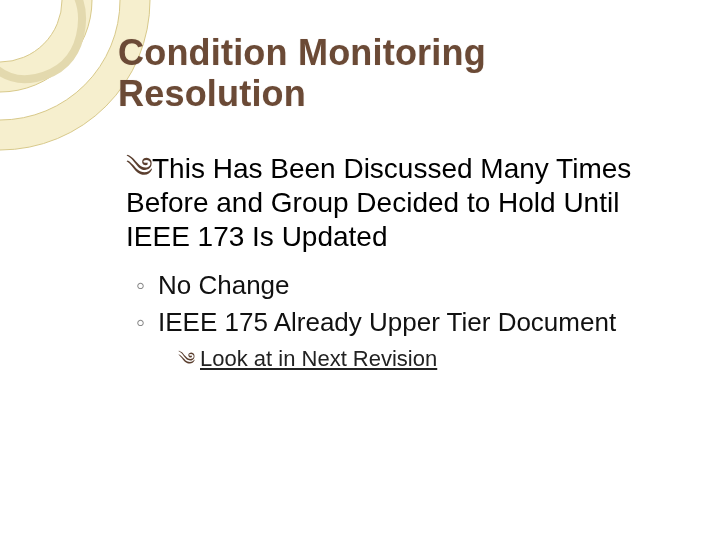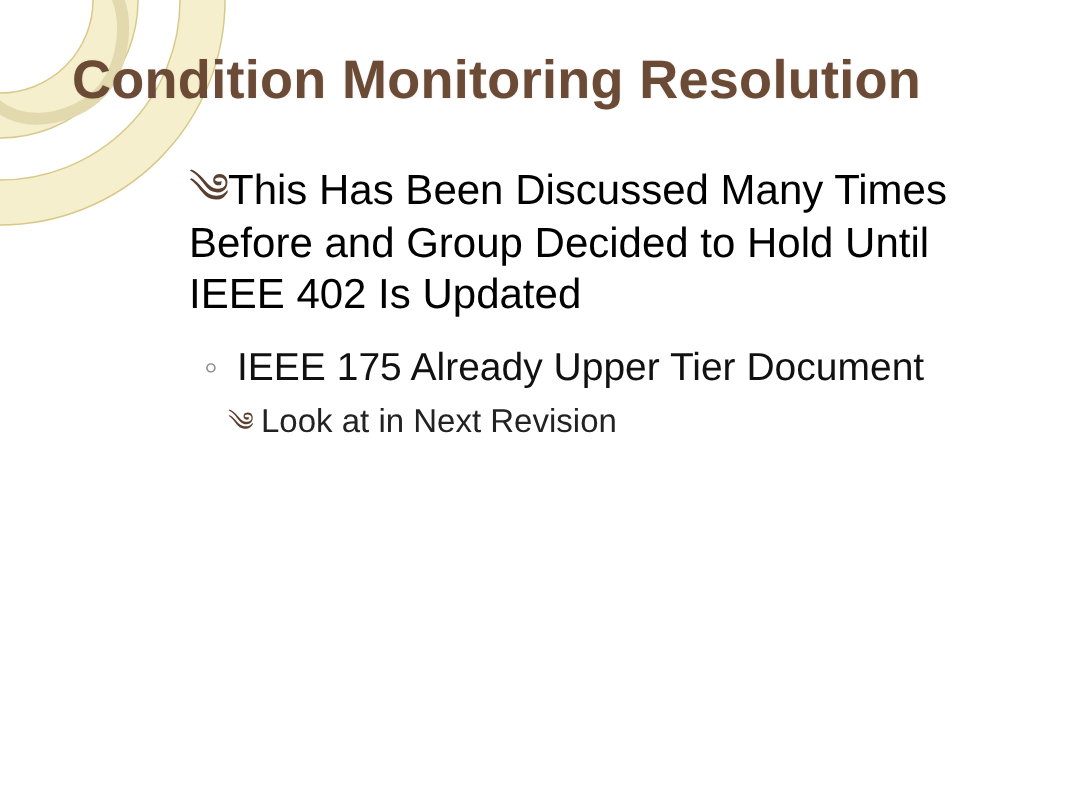--- a/index.html
+++ b/index.html
@@ -21,20 +21,21 @@
   .slide {
     position: absolute;
     inset: 0;
     padding: 28px 40px 40px 48px;
   }
   .title {
     font-size: 36px;
     line-height: 1.15;
     color: #6b4a36;
     text-shadow: 0 0 1px rgba(107,74,54,0.25);
+    margin-left: 70px;
     margin-top: 4px;
     letter-spacing: 0.2px;
   }
   .content {
     margin-top: 36px;
     margin-left: 78px;
     margin-right: 10px;
     color: #000;
   }
   .lvl1 {
@@ -57,24 +58,25 @@
     color: #111;
   }
   .lvl2 .ring {
     display: inline-block;
     width: 22px;
     color: #8a8a8a;
   }
   .lvl3 {
     font-size: 22px;
     line-height: 1.35;
-    margin-left: 26px;
+    margin-left: 52px;
     margin-top: 4px;
     margin-bottom: 6px;
     color: #222;
+    text-decoration: underline;
   }
   .lvl3 .swirl {
     display: inline-block;
     width: 22px;
     color: #5a3e2e;
     font-size: 18px;
     vertical-align: 1px;
   }
 </style>
 </head>
@@ -95,23 +97,26 @@
   </g>
 </svg>
 
 <div class="slide">
 
   <h1 class="title">Condition Monitoring Resolution</h1>
 
   <div class="content">
 
     <div class="lvl1">
-      <span class="swirl">༄</span><span>This Has Been Discussed Many Times Before and Group Decided to Hold Until IEEE 402 Is Updated</span>
+      <span class="swirl">༄</span><span>This Has Been Discussed Many Times Before and Group Decided to Hold Until IEEE 173 Is Updated</span>
     </div>
 
+    <div class="lvl2">
+      <span class="ring">◦</span><span>No Change</span>
+    </div>
 
     <div class="lvl2">
       <span class="ring">◦</span><span>IEEE 175 Already Upper Tier Document</span>
     </div>
 
     <div class="lvl3">
       <span class="swirl">༄</span><span>Look at in Next Revision</span>
     </div>
 
 

